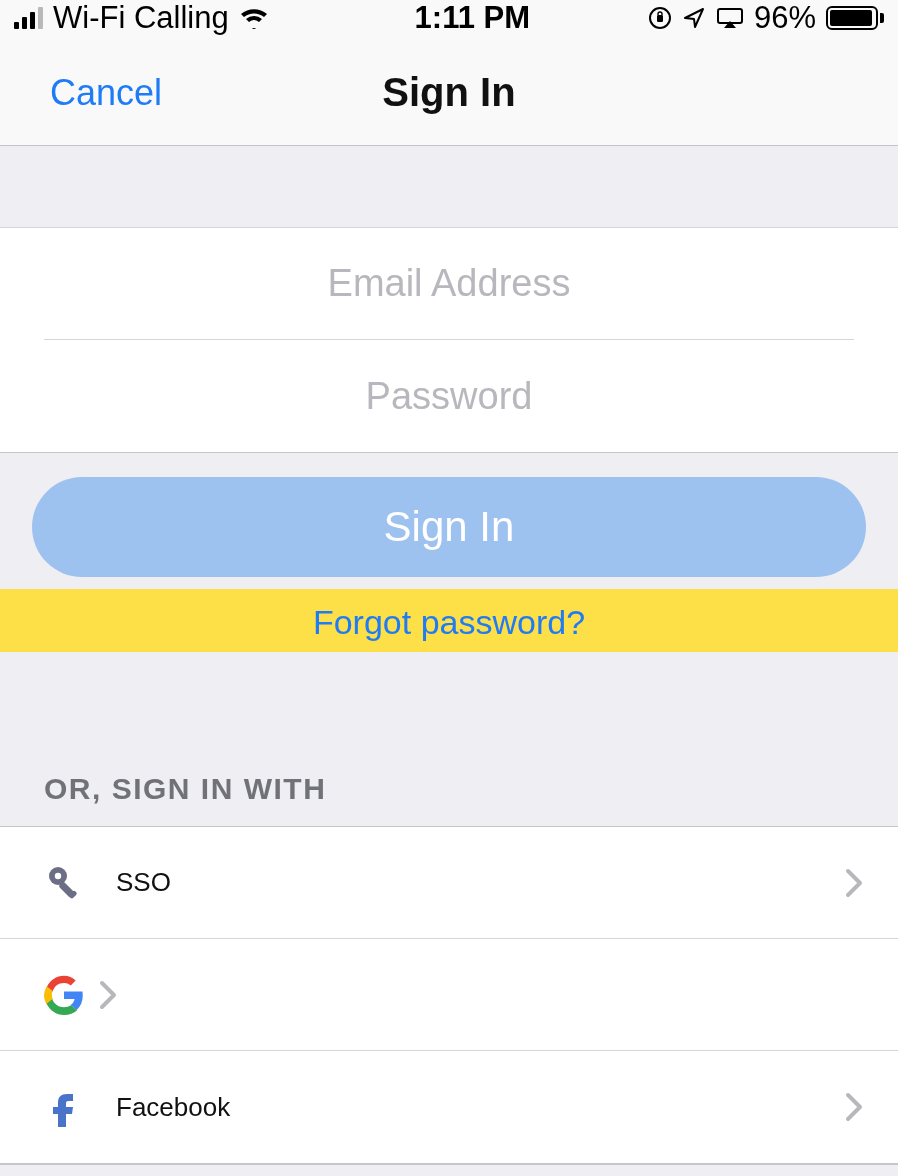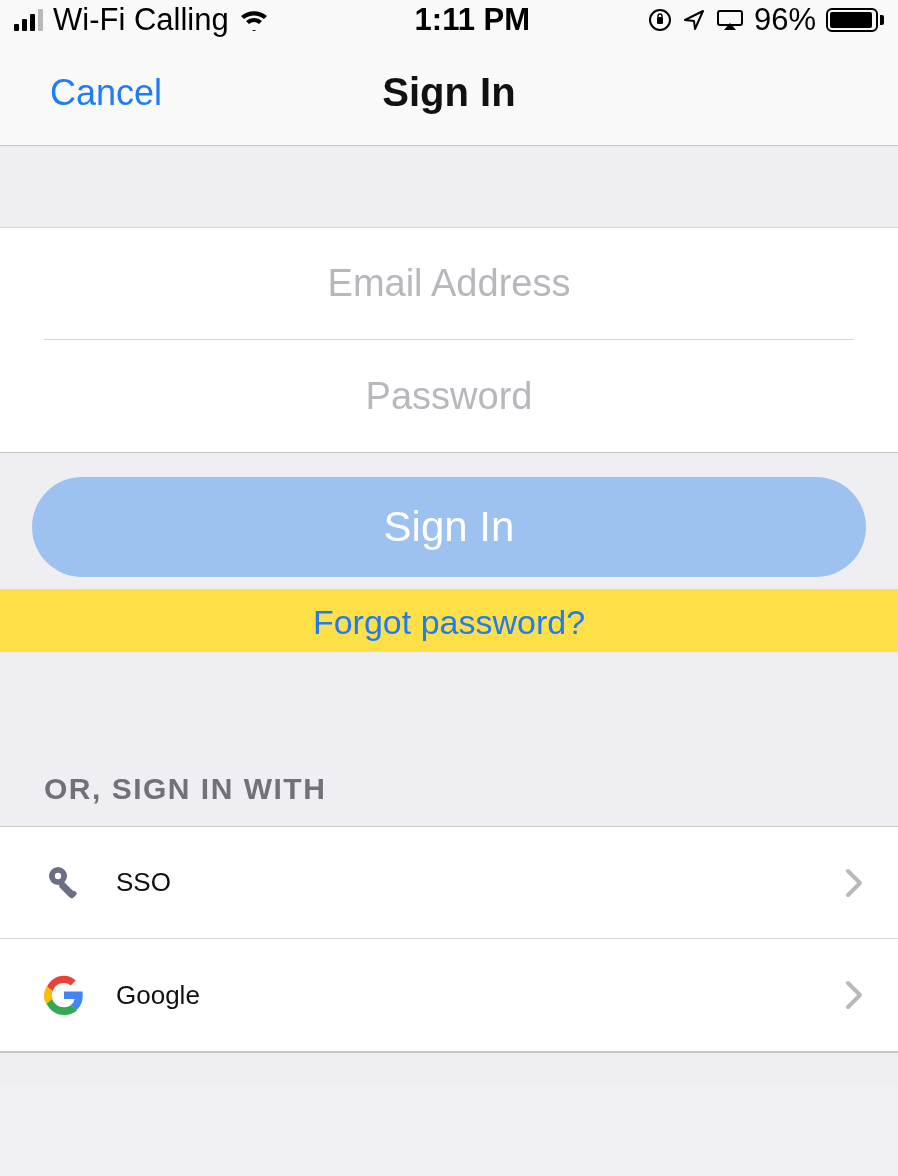--- a/index.html
+++ b/index.html
@@ -12,24 +12,24 @@
       width: 898px;
       height: 1176px;
       background: #f0f0f2;
       font-family: -apple-system, BlinkMacSystemFont, "Helvetica Neue", Arial, sans-serif;
       color: #000;
       overflow: hidden;
     }
     
     .status-bar {
       display: flex;
-      align-items: center;
+      align-items: flex-start;
       justify-content: space-between;
       height: 40px;
-      padding: 16px 14px;
+      padding: 0 14px;
       background: #f9f9fa;
       font-size: 31px;
       font-weight: 400;
       color: #000;
     }
     .status-left, .status-right {
       display: flex;
       align-items: center;
       gap: 10px;
     }
@@ -247,23 +247,35 @@
 
   <div class="list-row">
     <span class="row-icon">
       <svg width="40" height="40" viewBox="0 0 48 48">
         <path fill="#EA4335" d="M24 9.5c3.9 0 6.6 1.7 8.1 3.1l5.9-5.9C34.3 3.2 29.7 1 24 1 14.8 1 6.9 6.6 3.3 14.7l6.9 5.4C12 13.5 17.5 9.5 24 9.5z"></path>
         <path fill="#4285F4" d="M46.5 24.5c0-1.6-.1-3.2-.4-4.7H24v9h12.7c-.6 3-2.3 5.6-4.9 7.3l7.5 5.8C43.9 37.6 46.5 31.6 46.5 24.5z"></path>
         <path fill="#FBBC05" d="M10.2 28.1c-.5-1.4-.8-2.9-.8-4.6s.3-3.2.8-4.6l-6.9-5.4C1.5 17 0 20.6 0 24.5s1.5 7.5 3.3 11l6.9-5.4z"></path>
         <path fill="#34A853" d="M24 48c6.5 0 11.9-2.1 15.8-5.8l-7.5-5.8c-2.1 1.4-4.9 2.3-8.3 2.3-6.5 0-12-4-14-9.6l-6.9 5.4C6.9 42.4 14.8 48 24 48z"></path>
       </svg>
     </span>
-    <span class="row-label">Google</span>
     <span class="chevron">
       <svg width="20" height="32" viewBox="0 0 20 32">
           <path d="M4 4 L16 16 L4 28" fill="none" stroke="#b8b8bc" stroke-width="4" stroke-linecap="round" stroke-linejoin="round"></path>
         </svg>
     </span>
   </div>
 
+  <div class="list-row">
+    <span class="row-icon">
+      <svg width="40" height="40" viewBox="0 0 40 40">
+        <path fill="#4a74c9" d="M23 7h6v7h-5c-1 0-2 .8-2 2v4h7l-1 7h-6v13h-8V27h-5v-7h5v-5c0-5 3-8 9-8z"></path>
+      </svg>
+    </span>
+    <span class="row-label">Facebook</span>
+    <span class="chevron">
+      <svg width="20" height="32" viewBox="0 0 20 32">
+          <path d="M4 4 L16 16 L4 28" fill="none" stroke="#b8b8bc" stroke-width="4" stroke-linecap="round" stroke-linejoin="round"></path>
+        </svg>
+    </span>
+  </div>
 </div>
 
 <div class="bottom-pad"></div>
 
 </body></html>

